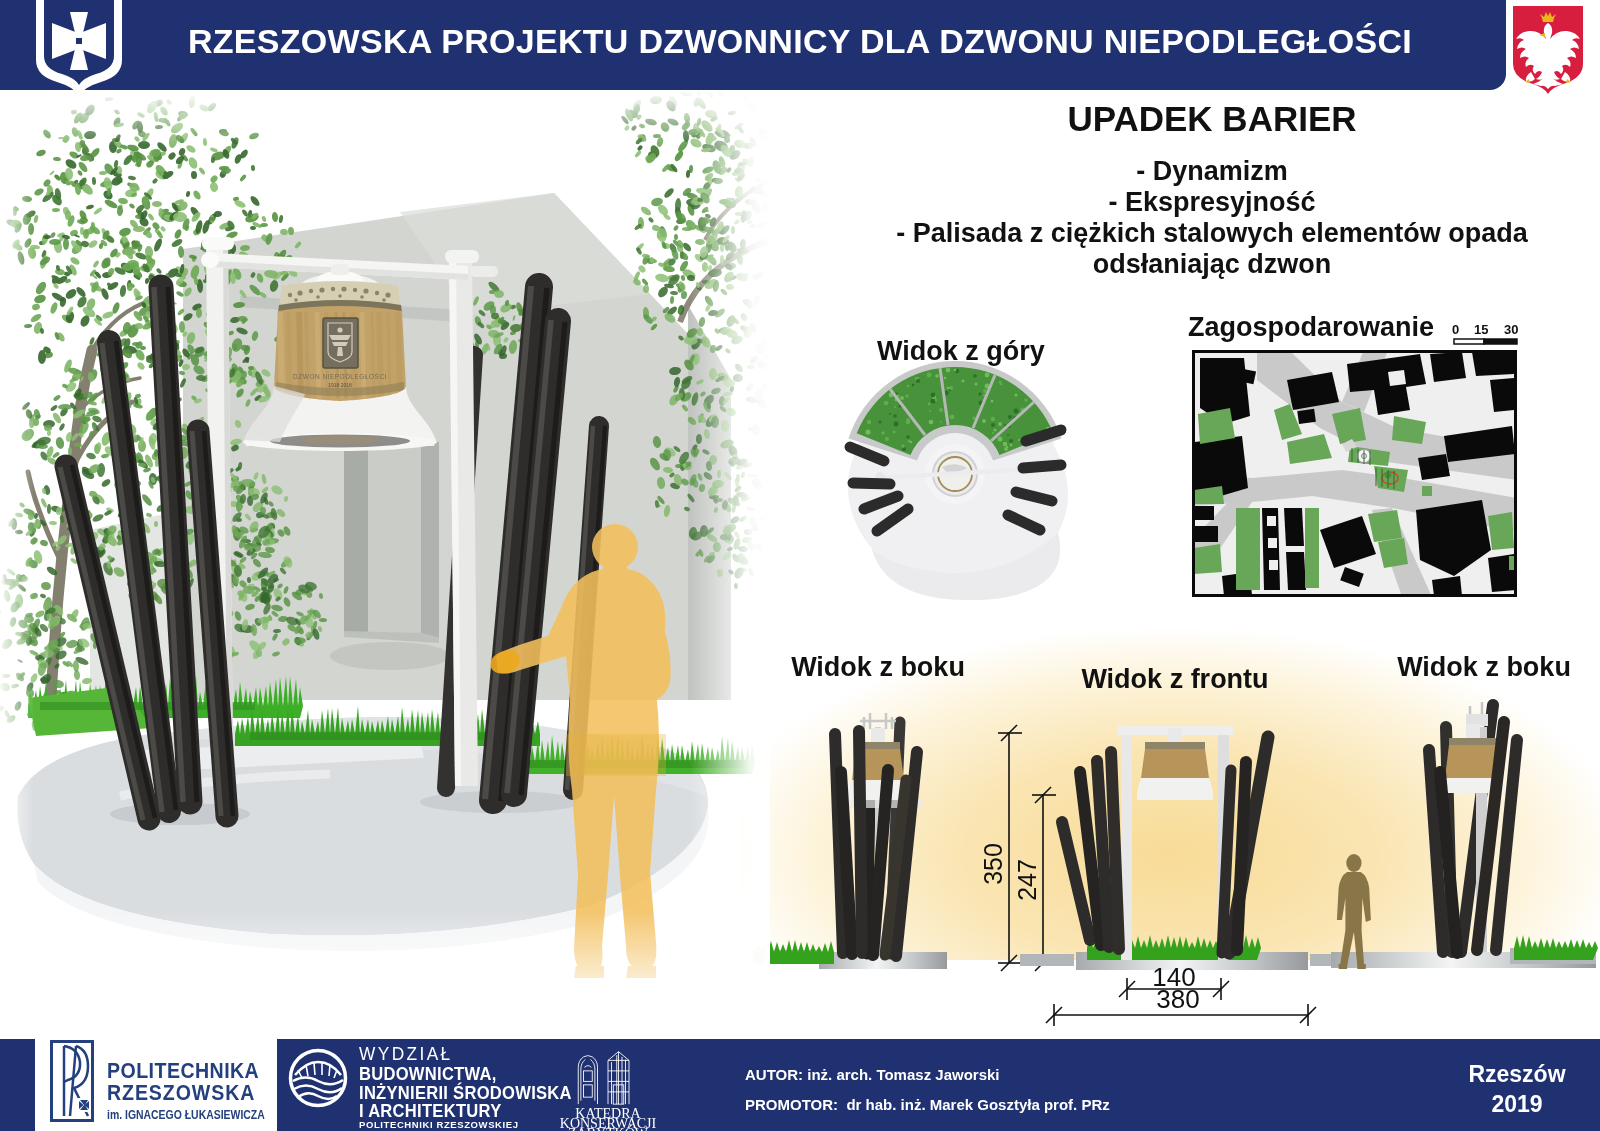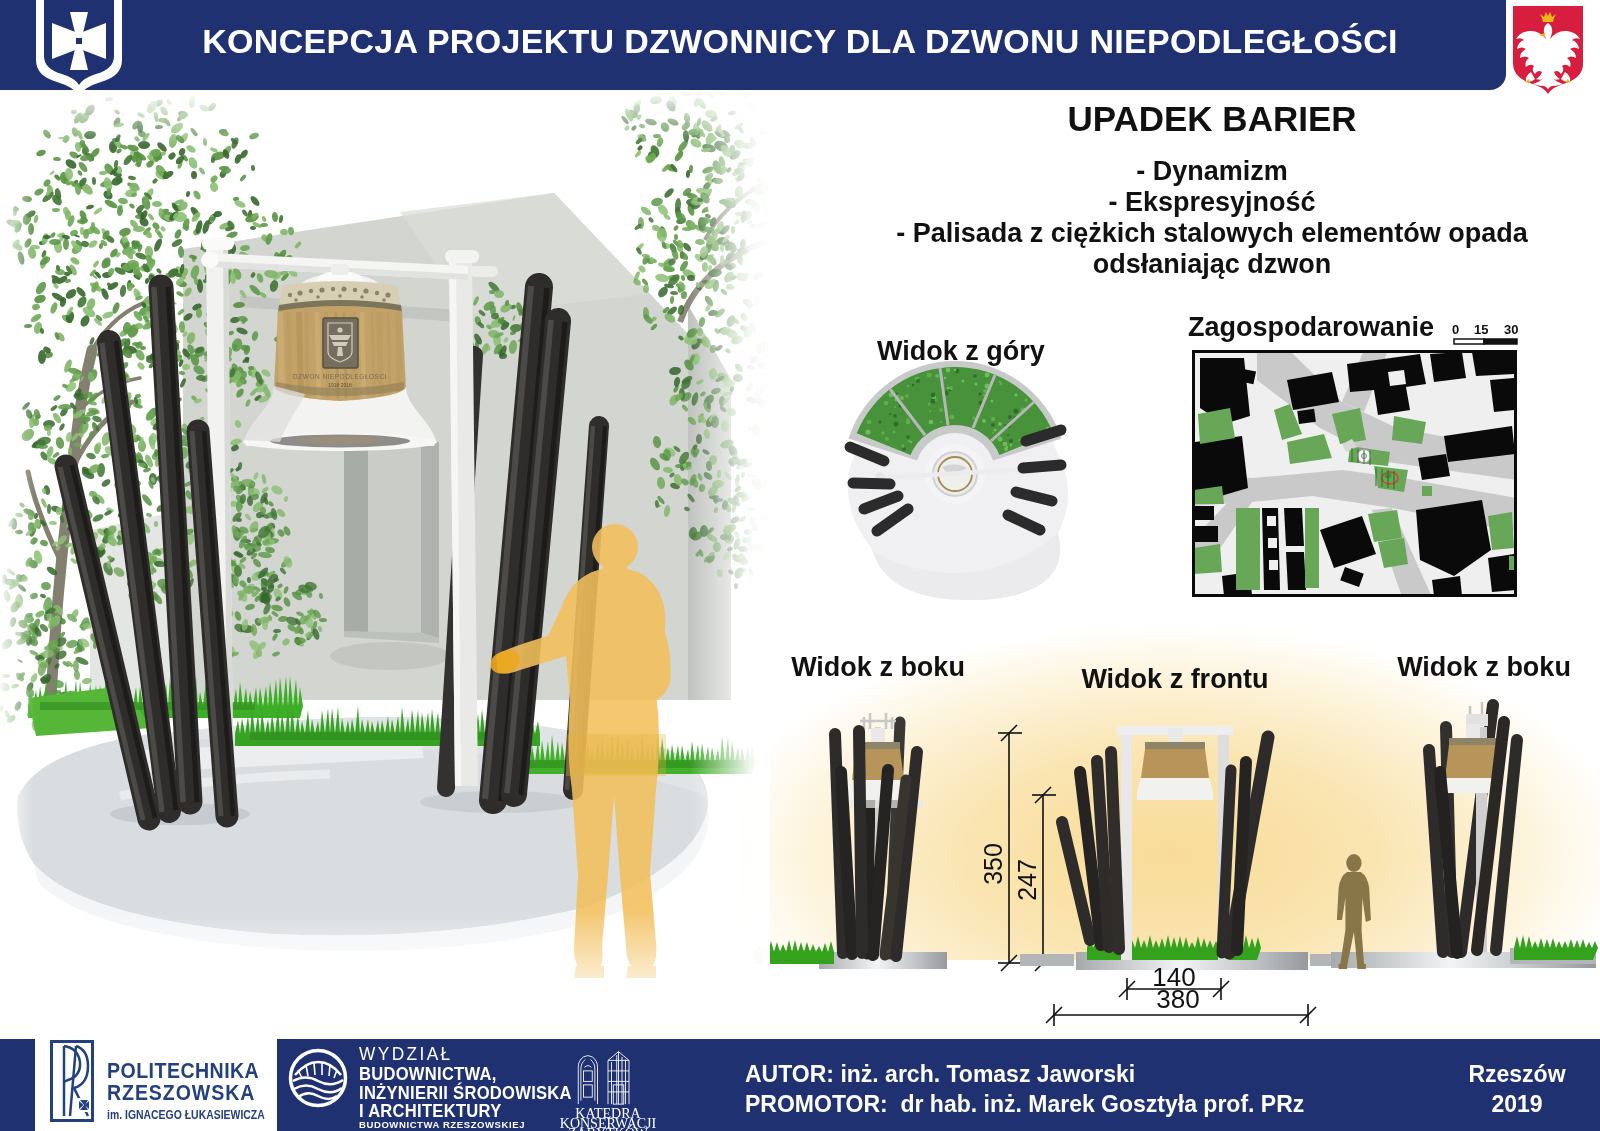--- a/index.html
+++ b/index.html
@@ -6,21 +6,21 @@
 body{width:1600px;height:1131px;position:relative;background:#ffffff;overflow:hidden;
      font-family:"Liberation Sans", sans-serif;}
 .abs{position:absolute;}
 .hd{color:#111;font-weight:bold;text-align:center;}
 </style>
 </head>
 <body>
 
 <div class="abs" style="left:0;top:0;width:1506px;height:90px;background:#1f3170;border-radius:0 0 16px 0;"></div>
 
-<div class="abs" style="left:0;top:0;width:1600px;height:83px;line-height:83px;text-align:center;color:#ffffff;font-weight:bold;font-size:34px;letter-spacing:0.3px;">KONCEPCJA PROJEKTU DZWONNICY DLA DZWONU NIEPODLEGŁOŚCI</div>
+<div class="abs" style="left:0;top:0;width:1600px;height:83px;line-height:83px;text-align:center;color:#ffffff;font-weight:bold;font-size:34px;letter-spacing:0.3px;">RZESZOWSKA PROJEKTU DZWONNICY DLA DZWONU NIEPODLEGŁOŚCI</div>
 
 <svg class="abs" style="left:33px;top:0px;" width="92" height="101" viewBox="0 0 92 101">
 <path d="M3 0 L89 0 L89 60 Q89 76 68 82 Q51 87 46 96 Q41 87 24 82 Q3 76 3 60 Z" fill="#ffffff"></path>
 <path d="M11 0 L81 0 L81 56 Q81 69 63 74 Q50 78 46 85 Q42 78 29 74 Q11 69 11 56 Z" fill="#1f3170"></path>
 <g fill="#ffffff">
 <path d="M37 12 L55 12 L48.8 38 L43.2 38 Z"></path>
 <path d="M37 70 L55 70 L48.8 44 L43.2 44 Z"></path>
 <path d="M19 23 L19 59 L43 49.8 L43 32.2 Z" transform="translate(0,0)"></path>
 <path d="M73 23 L73 59 L49 49.8 L49 32.2 Z"></path>
 </g>
@@ -412,40 +412,40 @@
 <path d="M 10,22 L 14,30 M 18,17 L 20,28 M 26,15 L 27,27 M 34,15 L 34,27 M 42,17 L 41,28 M 49,22 L 46,30" stroke="#ffffff" stroke-width="1.6"></path>
 <path d="M 5,33 Q 18,26 30,33 Q 43,40 55,32" fill="none" stroke="#ffffff" stroke-width="2.5"></path>
 <path d="M 6,41 Q 18,34 30,41 Q 43,48 54,40" fill="none" stroke="#ffffff" stroke-width="2.5"></path>
 <path d="M 10,49 Q 20,42 30,48 Q 41,54 49,48" fill="none" stroke="#ffffff" stroke-width="2.5"></path>
 </svg>
 
 <div class="abs" style="left:359px;top:1044px;color:#ffffff;font-size:18px;letter-spacing:2.5px;transform:scaleX(0.96);transform-origin:0 0;">WYDZIAŁ</div>
 <div class="abs" style="left:359px;top:1064px;color:#ffffff;font-weight:bold;font-size:18px;transform:scaleX(0.92);transform-origin:0 0;letter-spacing:0.3px;">BUDOWNICTWA,</div>
 <div class="abs" style="left:359px;top:1083px;color:#ffffff;font-weight:bold;font-size:18px;transform:scaleX(0.92);transform-origin:0 0;letter-spacing:0.3px;">INŻYNIERII ŚRODOWISKA</div>
 <div class="abs" style="left:359px;top:1101px;color:#ffffff;font-weight:bold;font-size:18px;transform:scaleX(0.92);transform-origin:0 0;letter-spacing:0.3px;">I ARCHITEKTURY</div>
-<div class="abs" style="left:359px;top:1119px;color:#ffffff;font-weight:bold;font-size:9.5px;letter-spacing:0.6px;">BUDOWNICTWA RZESZOWSKIEJ</div>
+<div class="abs" style="left:359px;top:1119px;color:#ffffff;font-weight:bold;font-size:9.5px;letter-spacing:0.6px;">POLITECHNIKI RZESZOWSKIEJ</div>
 
 <svg class="abs" style="left:573px;top:1046px;" width="70" height="62" viewBox="0 0 80 66">
 <g stroke="#ffffff" stroke-width="1" fill="none">
 <path d="M 6,64 L 6,22 Q 6,14 12,10 Q 17,7 22,10 Q 28,14 28,22 L 28,64"></path>
 <path d="M 9,60 L 9,24 Q 9,17 14,13 M 25,60 L 25,24 Q 25,17 20,13"></path>
 <rect x="12" y="26" width="10" height="12"></rect>
 <rect x="12" y="42" width="10" height="14"></rect>
 <path d="M 13,22 Q 17,18 21,22"></path>
 <path d="M 40,64 L 40,14 L 52,4 L 64,14 L 64,64"></path>
 <path d="M 40,14 L 64,14 M 40,26 L 64,26 M 40,38 L 64,38 M 40,50 L 64,50"></path>
 <path d="M 44,64 L 44,16 M 50,64 L 50,8 M 56,64 L 56,10 M 60,64 L 60,13"></path>
 <path d="M 52,4 L 52,64"></path>
 <rect x="46" y="42" width="12" height="22"></rect>
 </g>
 </svg>
 
 <div class="abs" style="left:548px;top:1109px;width:120px;text-align:center;color:#ffffff;font-family:Liberation Serif, serif;font-size:14px;line-height:10px;">KATEDRA KONSERWACJI<br>ZABYTKÓW</div>
 
-<div class="abs" style="left:745px;top:1060px;color:#fff;font-weight:bold;font-size:23px;line-height:29.5px;white-space:pre;">AUTOR: inż. arch. Tomasz Jaworski
+<div class="abs" style="left:745px;top:1060px;color:#fff;font-weight:bold;font-size:15px;line-height:29.5px;white-space:pre;">AUTOR: inż. arch. Tomasz Jaworski
 PROMOTOR:  dr hab. inż. Marek Gosztyła prof. PRz</div>
 
 <div class="abs" style="left:1432px;top:1060px;width:170px;text-align:center;color:#fff;font-weight:bold;font-size:23px;line-height:29.5px;">Rzeszów<br>2019</div>
 
 <svg class="abs" style="left:0px;top:90px;" width="770" height="949" viewBox="0 0 770 949">
 <defs>
 <linearGradient id="fadeR" x1="0" y1="0" x2="1" y2="0">
 <stop offset="0%" stop-color="#ffffff" stop-opacity="0"></stop>
 <stop offset="75%" stop-color="#ffffff" stop-opacity="0.92"></stop>
 <stop offset="100%" stop-color="#ffffff"></stop>

